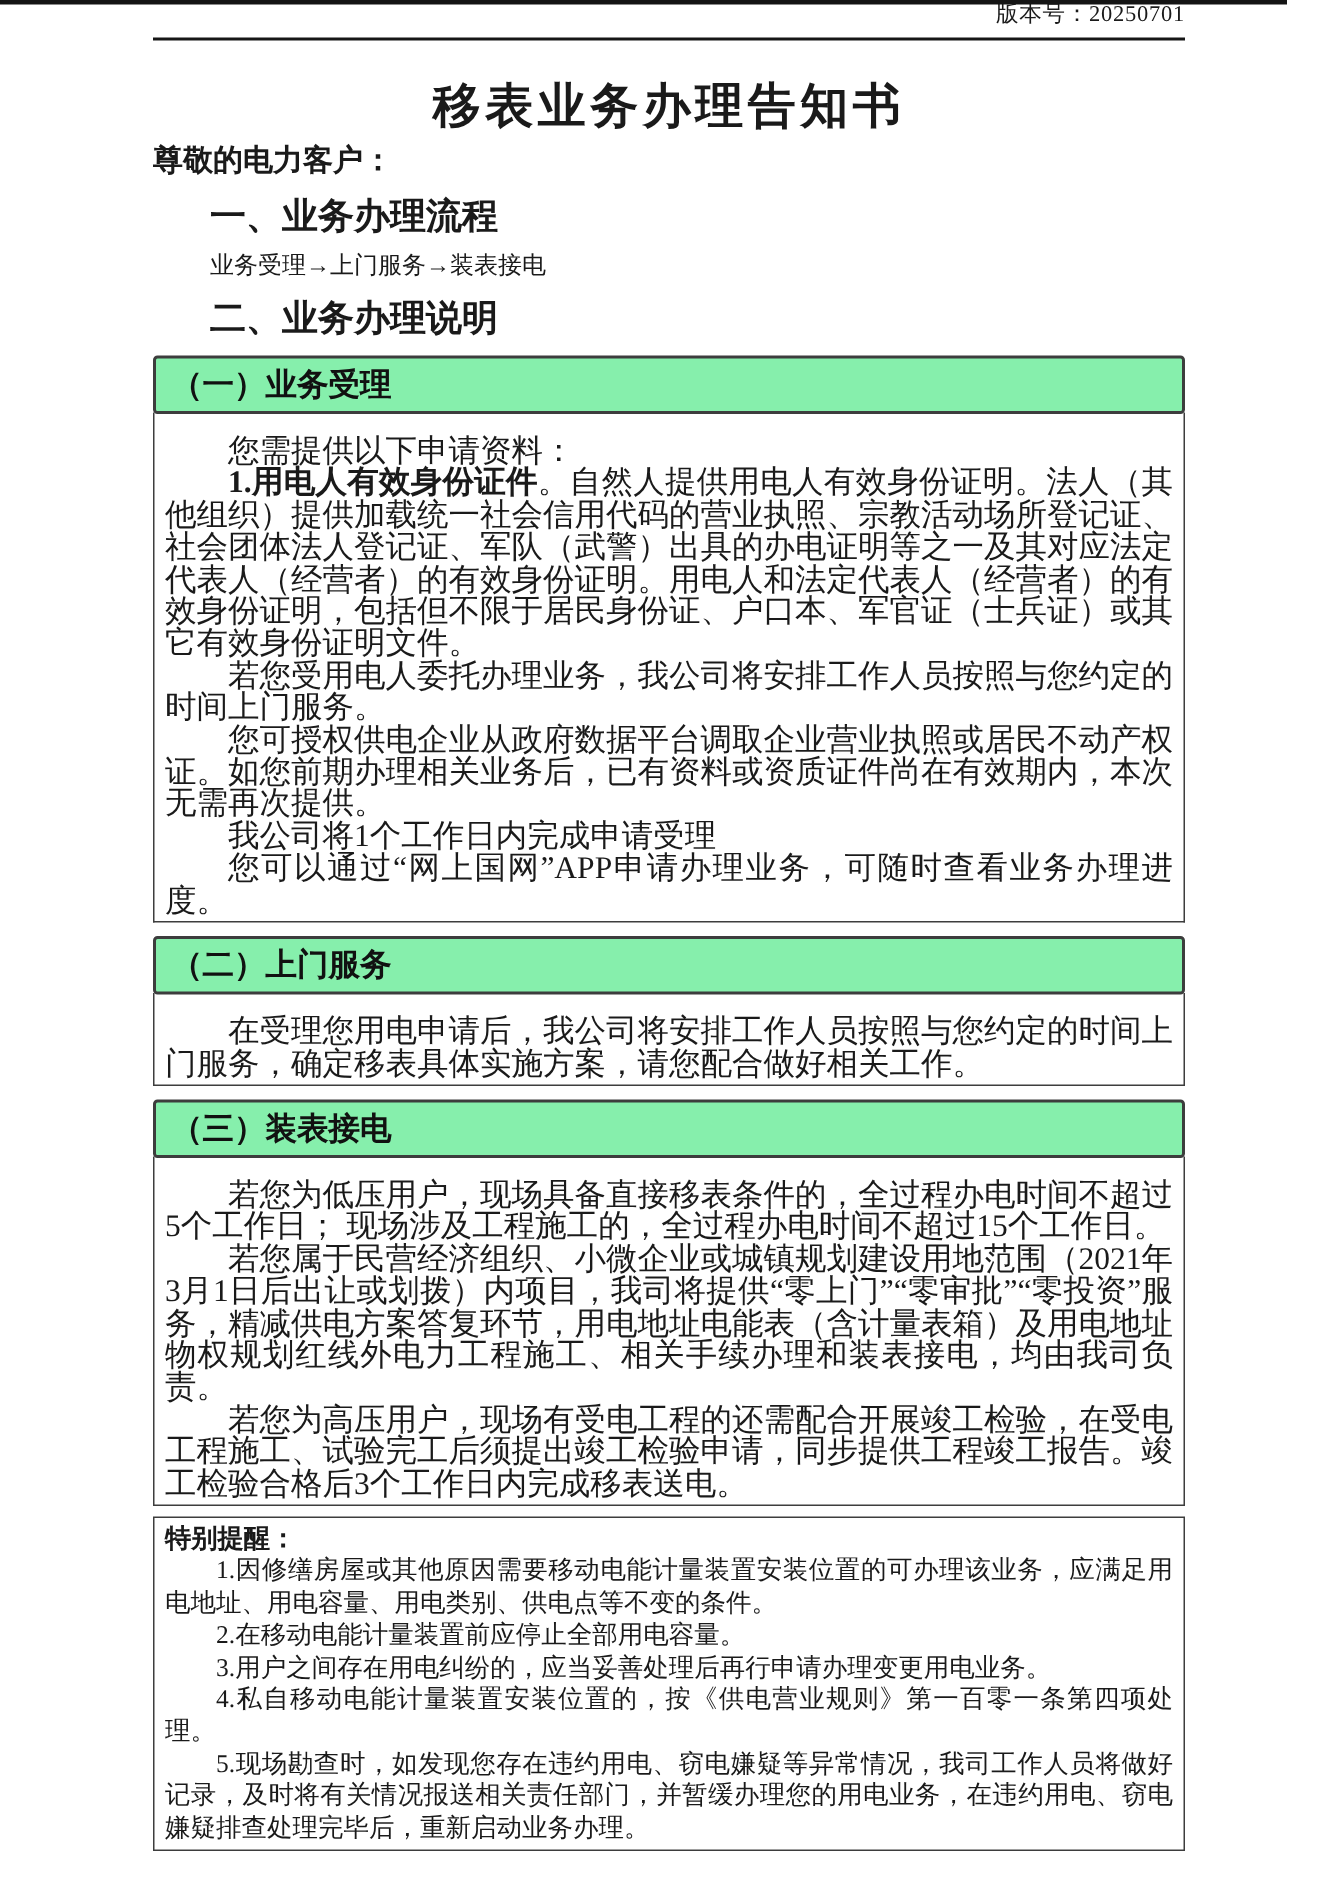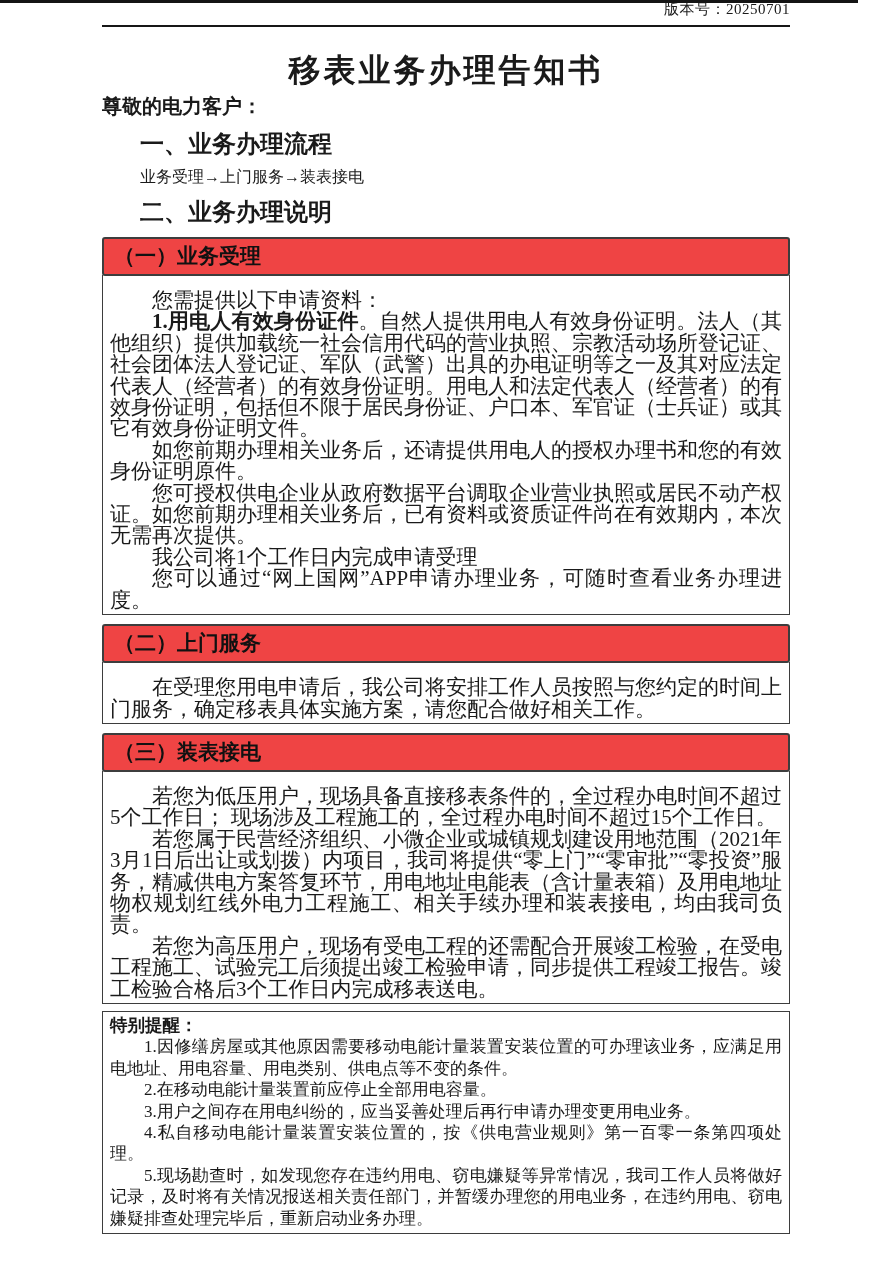--- a/index.html
+++ b/index.html
@@ -52,21 +52,21 @@
     font-size:24px;
     font-weight:bold;
     font-family:"Liberation Sans","DejaVu Sans",sans-serif;
   }
   .flow-steps{
     margin:7px 0 0 38px;
     font-size:16px;
   }
   .sec-header{
     margin-top:9px;
-    background:#ef4444;
+    background:#86efac;
     border:2px solid #3d3d3d;
     border-radius:3px;
     padding:3px 10px 4px 10px;
     font-size:21px;
     font-weight:bold;
     font-family:"Liberation Sans","DejaVu Sans",sans-serif;
     color:#111;
     box-sizing:border-box;
   }
   .sec-body{
@@ -121,21 +121,21 @@
   <div class="salutation">尊敬的电力客户：</div>
 
   <div class="num-heading">一、业务办理流程</div>
   <div class="flow-steps">业务受理→上门服务→装表接电</div>
   <div class="num-heading">二、业务办理说明</div>
 
   <div class="sec-header">（一）业务受理</div>
   <div class="sec-body">
     <p>您需提供以下申请资料：</p>
     <p><span class="bold-run">1.用电人有效身份证件</span><span>。自然人提供用电人有效身份证明。法人（其他组织）提供加载统一社会信用代码的营业执照、宗教活动场所登记证、社会团体法人登记证、军队（武警）出具的办电证明等之一及其对应法定代表人（经营者）的有效身份证明。用电人和法定代表人（经营者）的有效身份证明，包括但不限于居民身份证、户口本、军官证（士兵证）或其它有效身份证明文件。</span></p>
-    <p>如您前期办理相关业务后，还请提供用电人的授权办理书和您的有效身份证明原件。</p>
+    <p>若您受用电人委托办理业务，我公司将安排工作人员按照与您约定的时间上门服务。</p>
     <p>您可授权供电企业从政府数据平台调取企业营业执照或居民不动产权证。如您前期办理相关业务后，已有资料或资质证件尚在有效期内，本次无需再次提供。</p>
     <p>我公司将1个工作日内完成申请受理</p>
     <p>您可以通过“网上国网”APP申请办理业务，可随时查看业务办理进度。</p>
   </div>
 
   <div class="sec-header">（二）上门服务</div>
   <div class="sec-body">
     <p>在受理您用电申请后，我公司将安排工作人员按照与您约定的时间上门服务，确定移表具体实施方案，请您配合做好相关工作。</p>
   </div>
 

